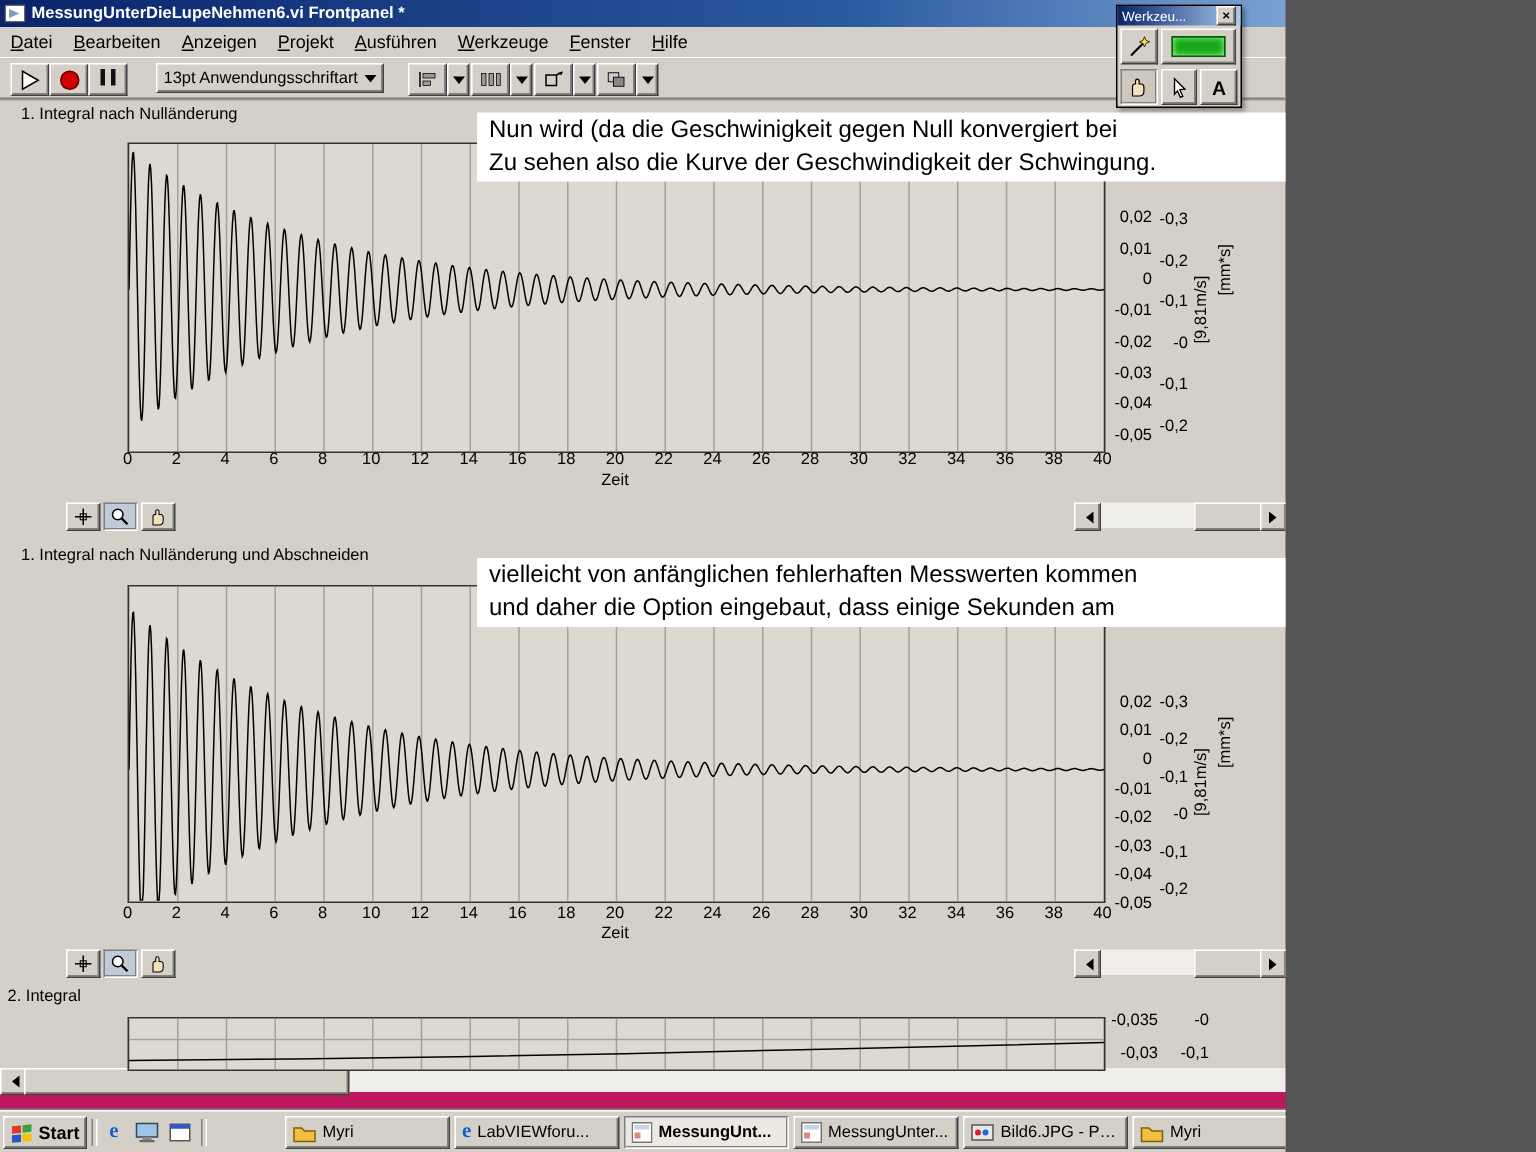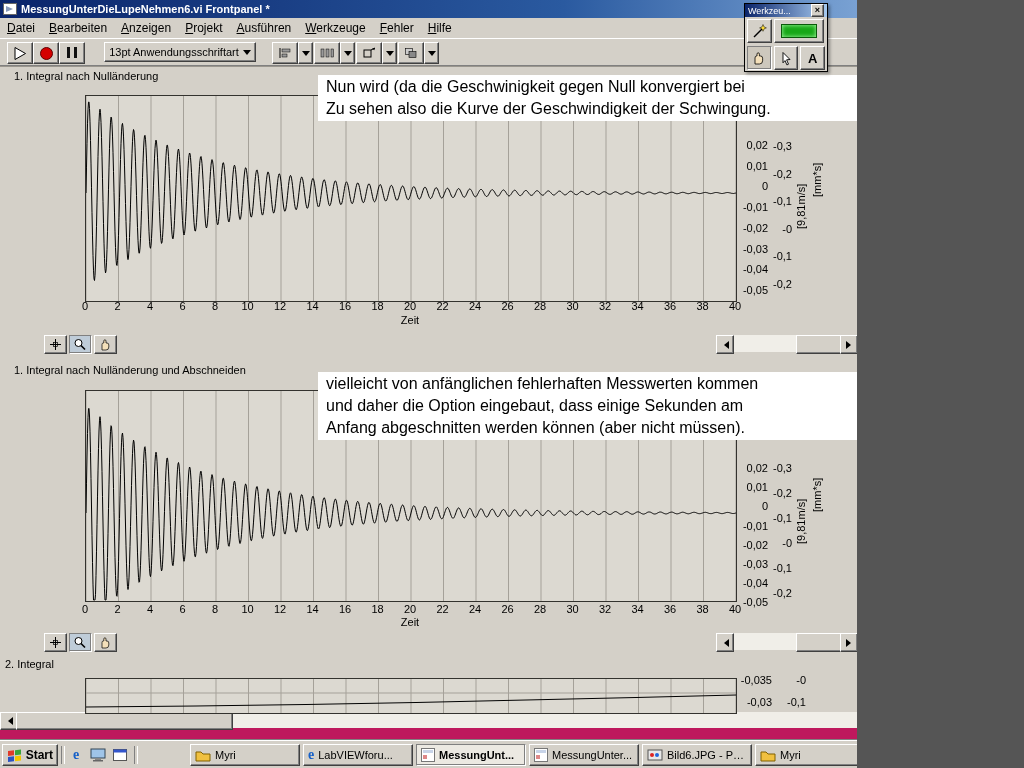--- a/index.html
+++ b/index.html
@@ -28,21 +28,21 @@
   .menu-item::first-letter{text-decoration:underline;}
 
   
   #toolbar{position:absolute;left:0;top:39px;width:1024px;height:27px;background:#d4d0c8;
            border-bottom:1px solid #808080;box-sizing:border-box;}
   .tbtn{width:24px;height:20px;display:flex;align-items:center;justify-content:center;}
   .abort-dot{width:11px;height:11px;border-radius:50%;background:#d40000;border:1px solid #600000;}
   .pause-bars i{display:inline-block;width:3px;height:11px;background:#101010;margin:0 2px;}
   #font-ring{position:absolute;left:104px;top:3px;width:152px;height:20px;display:flex;align-items:center;
              padding:0 4px;gap:4px;font-size:11px;box-sizing:border-box;}
-  #font-ring .fr-text{flex:1;white-space:nowrap;overflow:hidden;text-align:center;}
+  #font-ring .fr-text{flex:1;white-space:nowrap;overflow:hidden;}
   .combo{position:absolute;top:3px;height:20px;display:flex;}
   .combo-main{width:24px;height:20px;display:flex;align-items:center;justify-content:center;}
   .combo-dd{width:13px;height:20px;display:flex;align-items:center;justify-content:center;}
   #help-btn{position:absolute;left:962px;top:3px;width:19px;height:20px;display:flex;align-items:center;
             justify-content:center;font-weight:bold;font-size:12px;}
   #vi-thumb{position:absolute;left:986px;top:1px;width:34px;height:24px;display:flex;align-items:center;justify-content:center;background:#fff;}
 
   .tri{width:0;height:0;display:inline-block;}
   .t-down{border:4px solid transparent;border-top:5px solid #000;margin-top:4px;}
   .t-up{border:4px solid transparent;border-bottom:5px solid #000;margin-bottom:4px;}
@@ -123,21 +123,21 @@
     </div>
   </div>
 
   <div id="menubar">
       <div class="menu-item">Datei</div>
       <div class="menu-item">Bearbeiten</div>
       <div class="menu-item">Anzeigen</div>
       <div class="menu-item">Projekt</div>
       <div class="menu-item">Ausführen</div>
       <div class="menu-item">Werkzeuge</div>
-      <div class="menu-item">Fehler</div>
+      <div class="menu-item">Fenster</div>
       <div class="menu-item">Hilfe</div>
     </div>
 
   <div id="toolbar">
     <div class="tbtn out abs" style="left:7px;top:3px">
       <svg width="16" height="15">
           <polygon points="3,1.5 13.5,7.5 3,13.5" fill="#ffffff" stroke="#000"></polygon>
         </svg>
     </div>
     <div class="tbtn out abs" style="left:33px;top:3px">
@@ -540,21 +540,20 @@
       <div class="abs tick right" style="left: 740px; top: 24px; width: 26px;">-0,1</div>
     </div>
     <div class="abs panel-label" style="left: 5px; top: 658px;">2. Integral</div>
     <div class="abs note" style="left: 318px; top: 75px; width: 537px;">
       <div>Nun wird (da die Geschwinigkeit gegen Null konvergiert bei</div>
       <div>Zu sehen also die Kurve der Geschwindigkeit der Schwingung.</div>
     </div>
     <div class="abs note" style="left: 318px; top: 372px; width: 537px;">
       <div>vielleicht von anfänglichen fehlerhaften Messwerten kommen</div>
       <div>und daher die Option eingebaut, dass einige Sekunden am</div>
-      <div>Anfang abgeschnitten werden können (aber nicht müssen).</div>
     </div>
     <div class="abs gp" style="left: 44px; top: 335px;">
       <div class="gp-btn out">
         <svg width="15" height="13">
           <line x1="7.5" y1="1" x2="7.5" y2="12" stroke="#000"></line>
           <line x1="2" y1="6.5" x2="13" y2="6.5" stroke="#000"></line>
           <rect x="5.5" y="4.5" width="4" height="4" fill="none" stroke="#000" stroke-width="0.7"></rect>
         </svg>
       </div>
       <div class="gp-btn out gp-sel">

